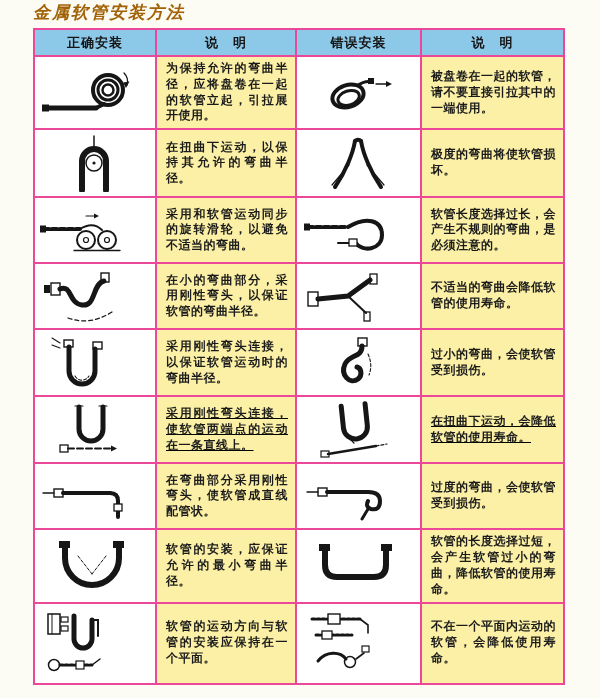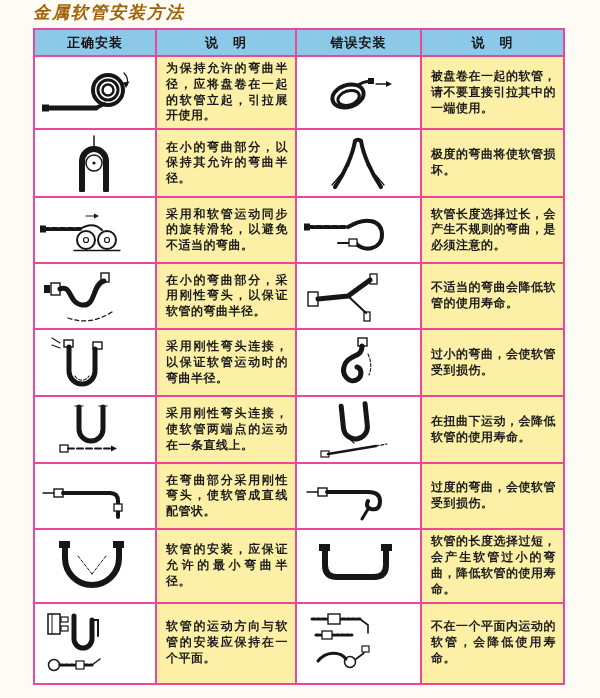--- a/index.html
+++ b/index.html
@@ -9,21 +9,21 @@
          font-style:italic;font-family:"DejaVu Serif",serif;color:#a16207;letter-spacing:2px;}
   table.install{position:absolute;left:33px;top:28px;width:530px;border-collapse:collapse;
          table-layout:fixed;border:2px solid #161616;background:#fff;}
   th,td{border:2px solid #ec4899;padding:0;overflow:hidden;}
   th{height:25px;background:#8cc9e9;color:#151515;font-size:13px;font-weight:bold;
      letter-spacing:1px;text-align:center;vertical-align:middle;}
   td.img{background:#ffffff;text-align:center;vertical-align:middle;}
   td.txt{background:#fbf0a6;color:#1b1b1b;font-size:12px;font-weight:bold;line-height:1.32;
      letter-spacing:0.5px;padding:4px 7px 4px 9px;text-align:justify;vertical-align:middle;}
   tr.r1{height:66px;padding-left:27px;} tr.r2{height:68px;} tr.r3{height:66px;} tr.r4{height:66px;padding-left:9px;}
-  tr.r5{height:67px;} tr.r6{height:67px;} tr.r7{height:66px;} tr.r8{height:70px;}
+  tr.r5{height:67px;} tr.r6{height:67px;text-decoration:underline;} tr.r7{height:66px;} tr.r8{height:70px;}
   tr.r9{height:81px;}
   svg.ill{display:block;margin:0 auto;}
   svg.ill *{vector-effect:none;}
 </style>
 </head>
 <body>
 
 <div class="page">
   <h1 class="title">金属软管安装方法</h1>
 
@@ -75,21 +75,21 @@
 
       <tr class="r2">
         <td class="img">
           <svg class="ill" width="114" height="58" viewBox="0 0 114 58" fill="none" stroke="#161616" stroke-linecap="round">
             <line x1="56" y1="2" x2="56" y2="12" stroke-width="1.5"></line>
             <path d="M44,56 L44,27 A12,12 0 0 1 68,27 L68,56" stroke-width="6"></path>
             <circle cx="56" cy="29" r="8" fill="#ffffff" stroke-width="1.5"></circle>
               <circle cx="56" cy="29" r="1.6" fill="#161616" stroke="none"></circle>
           </svg>
         </td>
-        <td class="txt">在小的弯曲部分，以保持其允许的弯曲半径。</td>
+        <td class="txt">在扭曲下运动，以保持其允许的弯曲半径。</td>
         <td class="img">
           <svg class="ill" width="114" height="58" viewBox="0 0 114 58" fill="none" stroke="#161616" stroke-linecap="round">
             <path d="M53,7 C51,19 44,37 33,53" stroke-width="4"></path>
               <path d="M59,7 C61,19 68,37 79,53" stroke-width="4"></path>
             <path d="M53,7 A4,4 0 0 1 59,7" stroke-width="4"></path>
             <line x1="47" y1="31" x2="30" y2="51" stroke-width="1.2"></line>
               <line x1="65" y1="31" x2="82" y2="51" stroke-width="1.2"></line>
           </svg>
         </td>
         <td class="txt">极度的弯曲将使软管损坏。</td>

